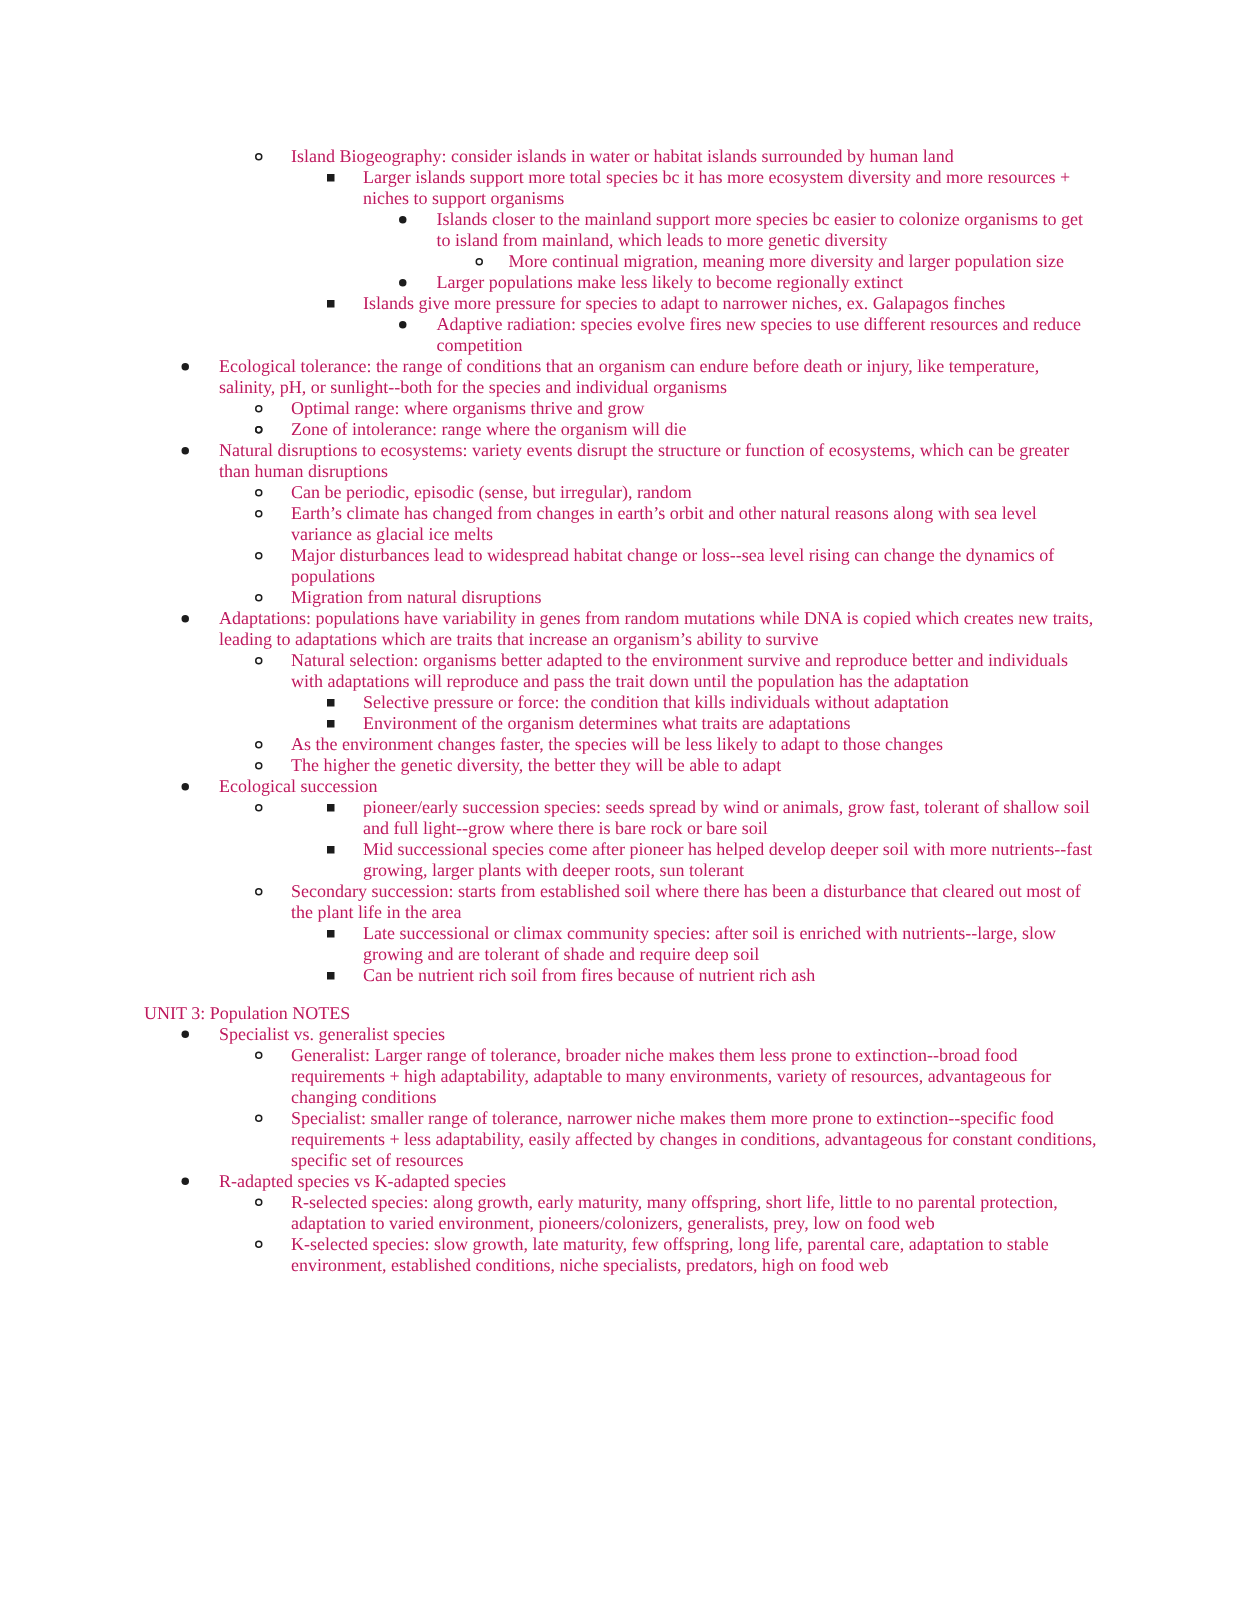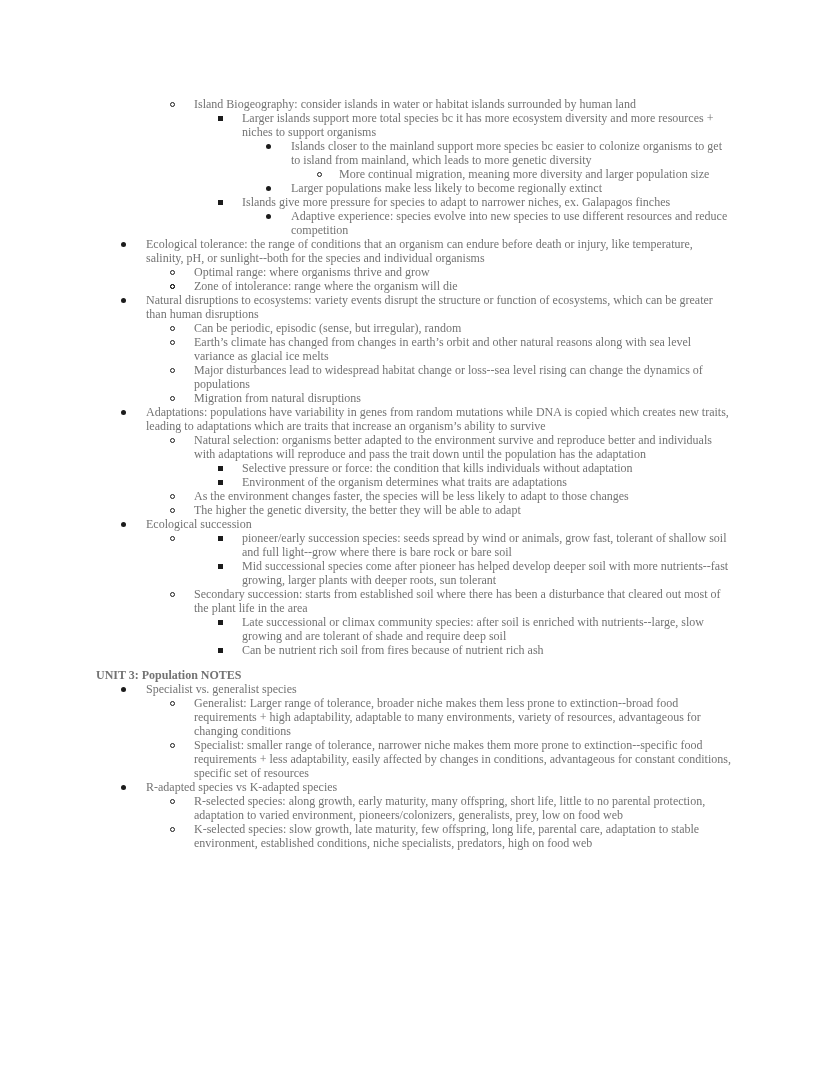--- a/index.html
+++ b/index.html
@@ -10,21 +10,21 @@
   .page {
     position: relative;
     width: 828px;
     height: 1071px;
     background: #ffffff;
     box-sizing: border-box;
     padding: 97px 96px 0 96px;
     font-family: "Liberation Serif", "DejaVu Serif", serif;
     font-size: 12px;
     line-height: 14px;
-    color: #737373;
+    color: #be185d;
     overflow: hidden;
   }
   .list { width: 100%; }
   .li {
     position: relative;
     width: 100%;
     box-sizing: border-box;
   }
   .li .txt { display: block; }
   
@@ -55,21 +55,21 @@
     border-radius: 50%;
     box-sizing: border-box;
   }
   .marker.square {
     background: #1c1c1c;
     top: 5px;
   }
   .heading {
     font-size: 12px;
     line-height: 14px;
-    font-weight: bold;
+    font-weight: normal;
     margin: 11px 0 0 0;
     padding: 0;
   }
 </style>
 </head>
 <body>
 
 <div class="page">
   <div class="list">
       <div class="li lvl2">
@@ -91,21 +91,21 @@
       <div class="li lvl4">
         <span class="marker disc"></span>
         <span class="txt">Larger populations make less likely to become regionally extinct</span>
       </div>
       <div class="li lvl3">
         <span class="marker square"></span>
         <span class="txt">Islands give more pressure for species to adapt to narrower niches, ex. Galapagos finches</span>
       </div>
       <div class="li lvl4">
         <span class="marker disc"></span>
-        <span class="txt">Adaptive experience: species evolve into new species to use different resources and reduce competition</span>
+        <span class="txt">Adaptive radiation: species evolve fires new species to use different resources and reduce competition</span>
       </div>
       <div class="li lvl1">
         <span class="marker disc"></span>
         <span class="txt">Ecological tolerance: the range of conditions that an organism can endure before death or injury, like temperature, salinity, pH, or sunlight--both for the species and individual organisms</span>
       </div>
       <div class="li lvl2">
         <span class="marker circle"></span>
         <span class="txt">Optimal range: where organisms thrive and grow</span>
       </div>
       <div class="li lvl2">

